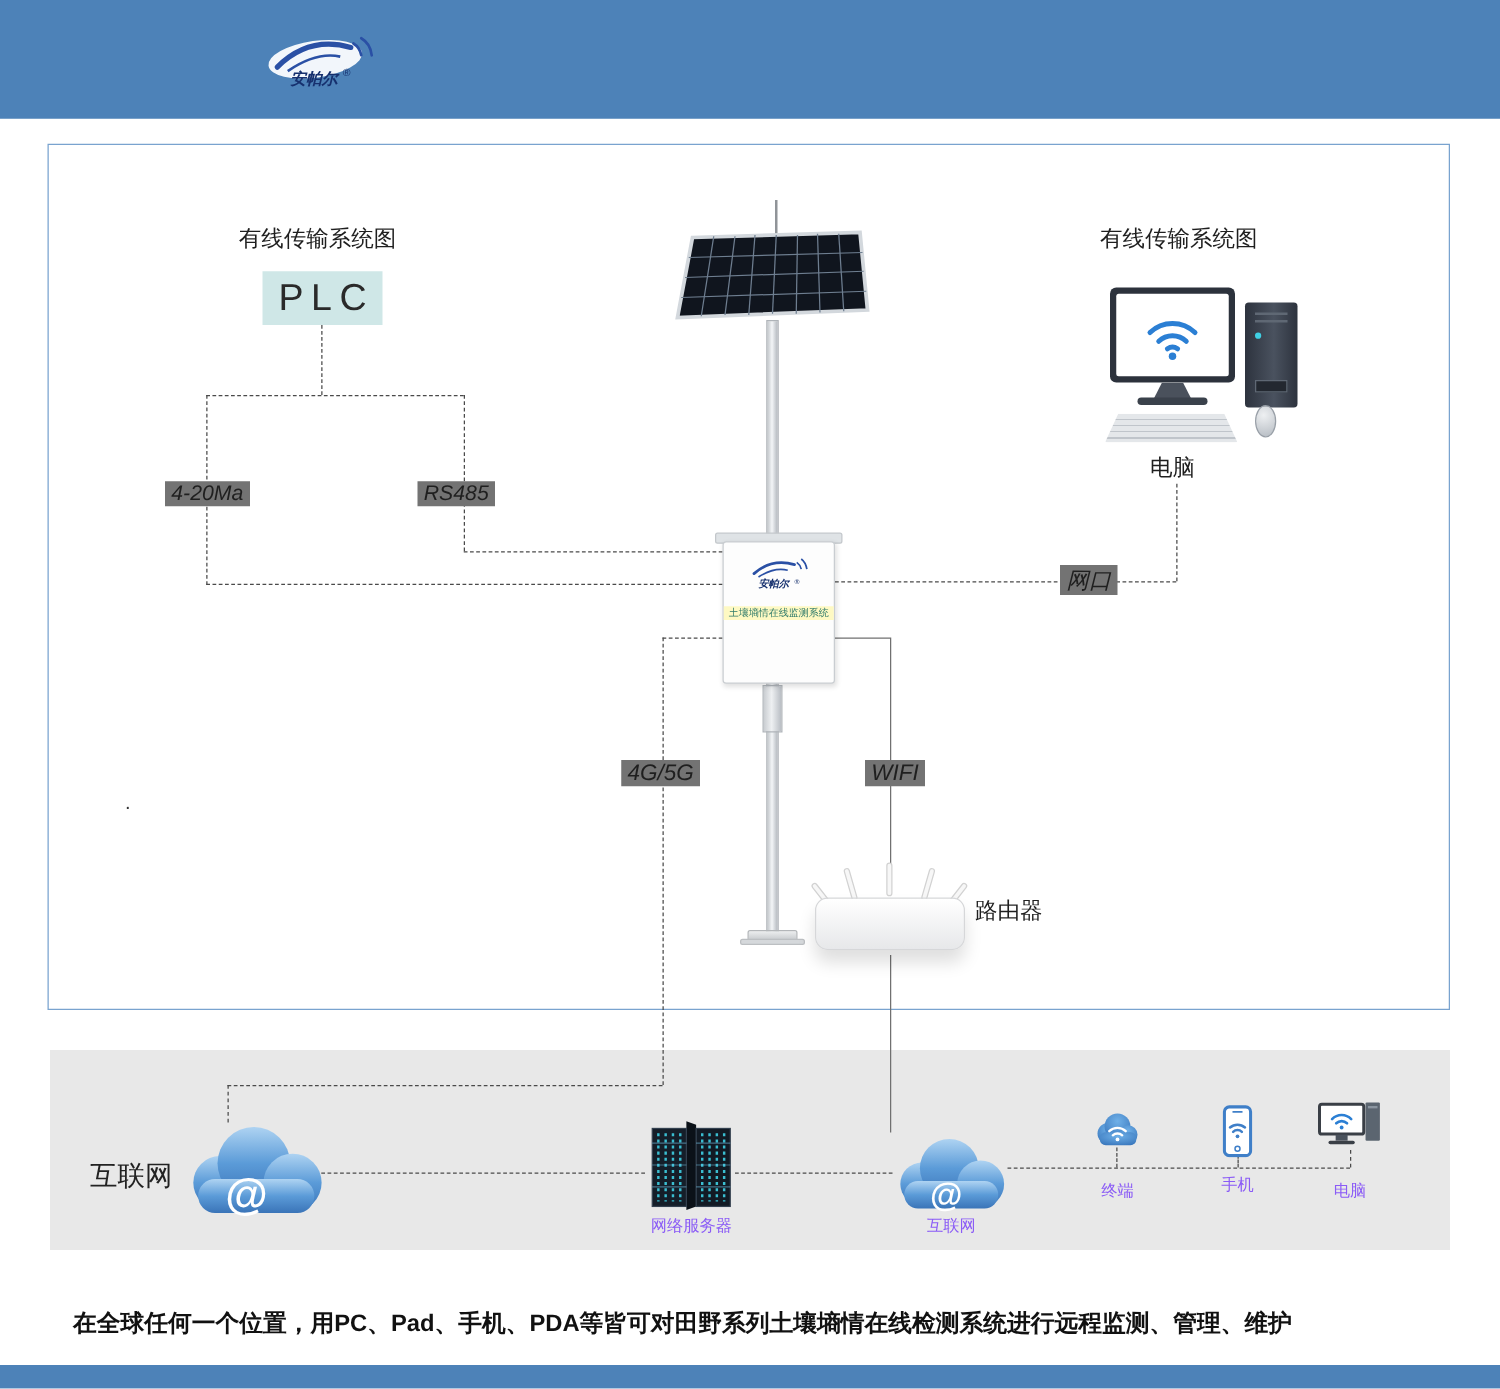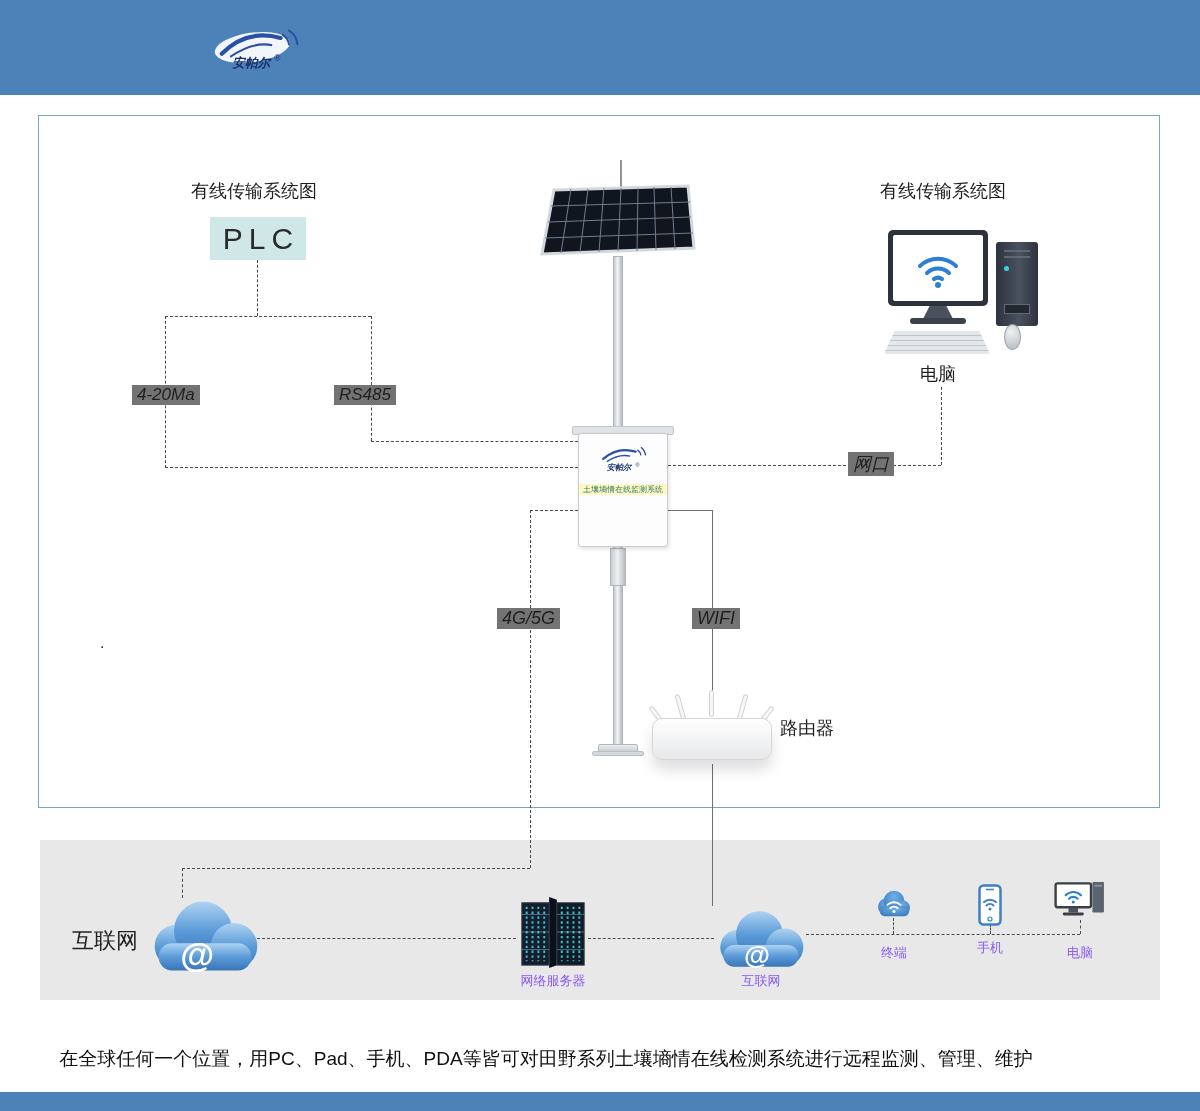--- a/index.html
+++ b/index.html
@@ -252,16 +252,16 @@
 
   <div class="abs" style="left:100px;top:634px;font-size:16px;color:#333;">.</div>
 
   <div class="abs" style="left:72px;top:926px;font-size:22px;color:#222;">互联网</div>
   <div class="small-lbl" style="left:493px;top:972px;width:120px;font-size:13px;">网络服务器</div>
   <div class="small-lbl" style="left:714px;top:972px;width:94px;">互联网</div>
   <div class="small-lbl" style="left:872px;top:944px;width:44px;">终端</div>
   <div class="small-lbl" style="left:968px;top:928px;width:44px;margin-top:11px;">手机</div>
   <div class="small-lbl" style="left:1056px;top:944px;width:48px;">电脑</div>
 
-  <div class="abs" style="left:0;top:1046px;width:1092px;text-align:center;font-size:19px;font-weight:normal;color:#111;">在全球任何一个位置，用PC、Pad、手机、PDA等皆可对田野系列土壤墒情在线检测系统进行远程监测、管理、维护</div>
+  <div class="abs" style="left:0;top:1046px;width:1092px;text-align:center;font-size:19px;font-weight:bold;color:#111;">在全球任何一个位置，用PC、Pad、手机、PDA等皆可对田野系列土壤墒情在线检测系统进行远程监测、管理、维护</div>
   <div class="abs" style="left:0;top:1092px;width:1200px;height:19px;background:#4d82b8;"></div>
 
 </div>
 
 </body></html>

